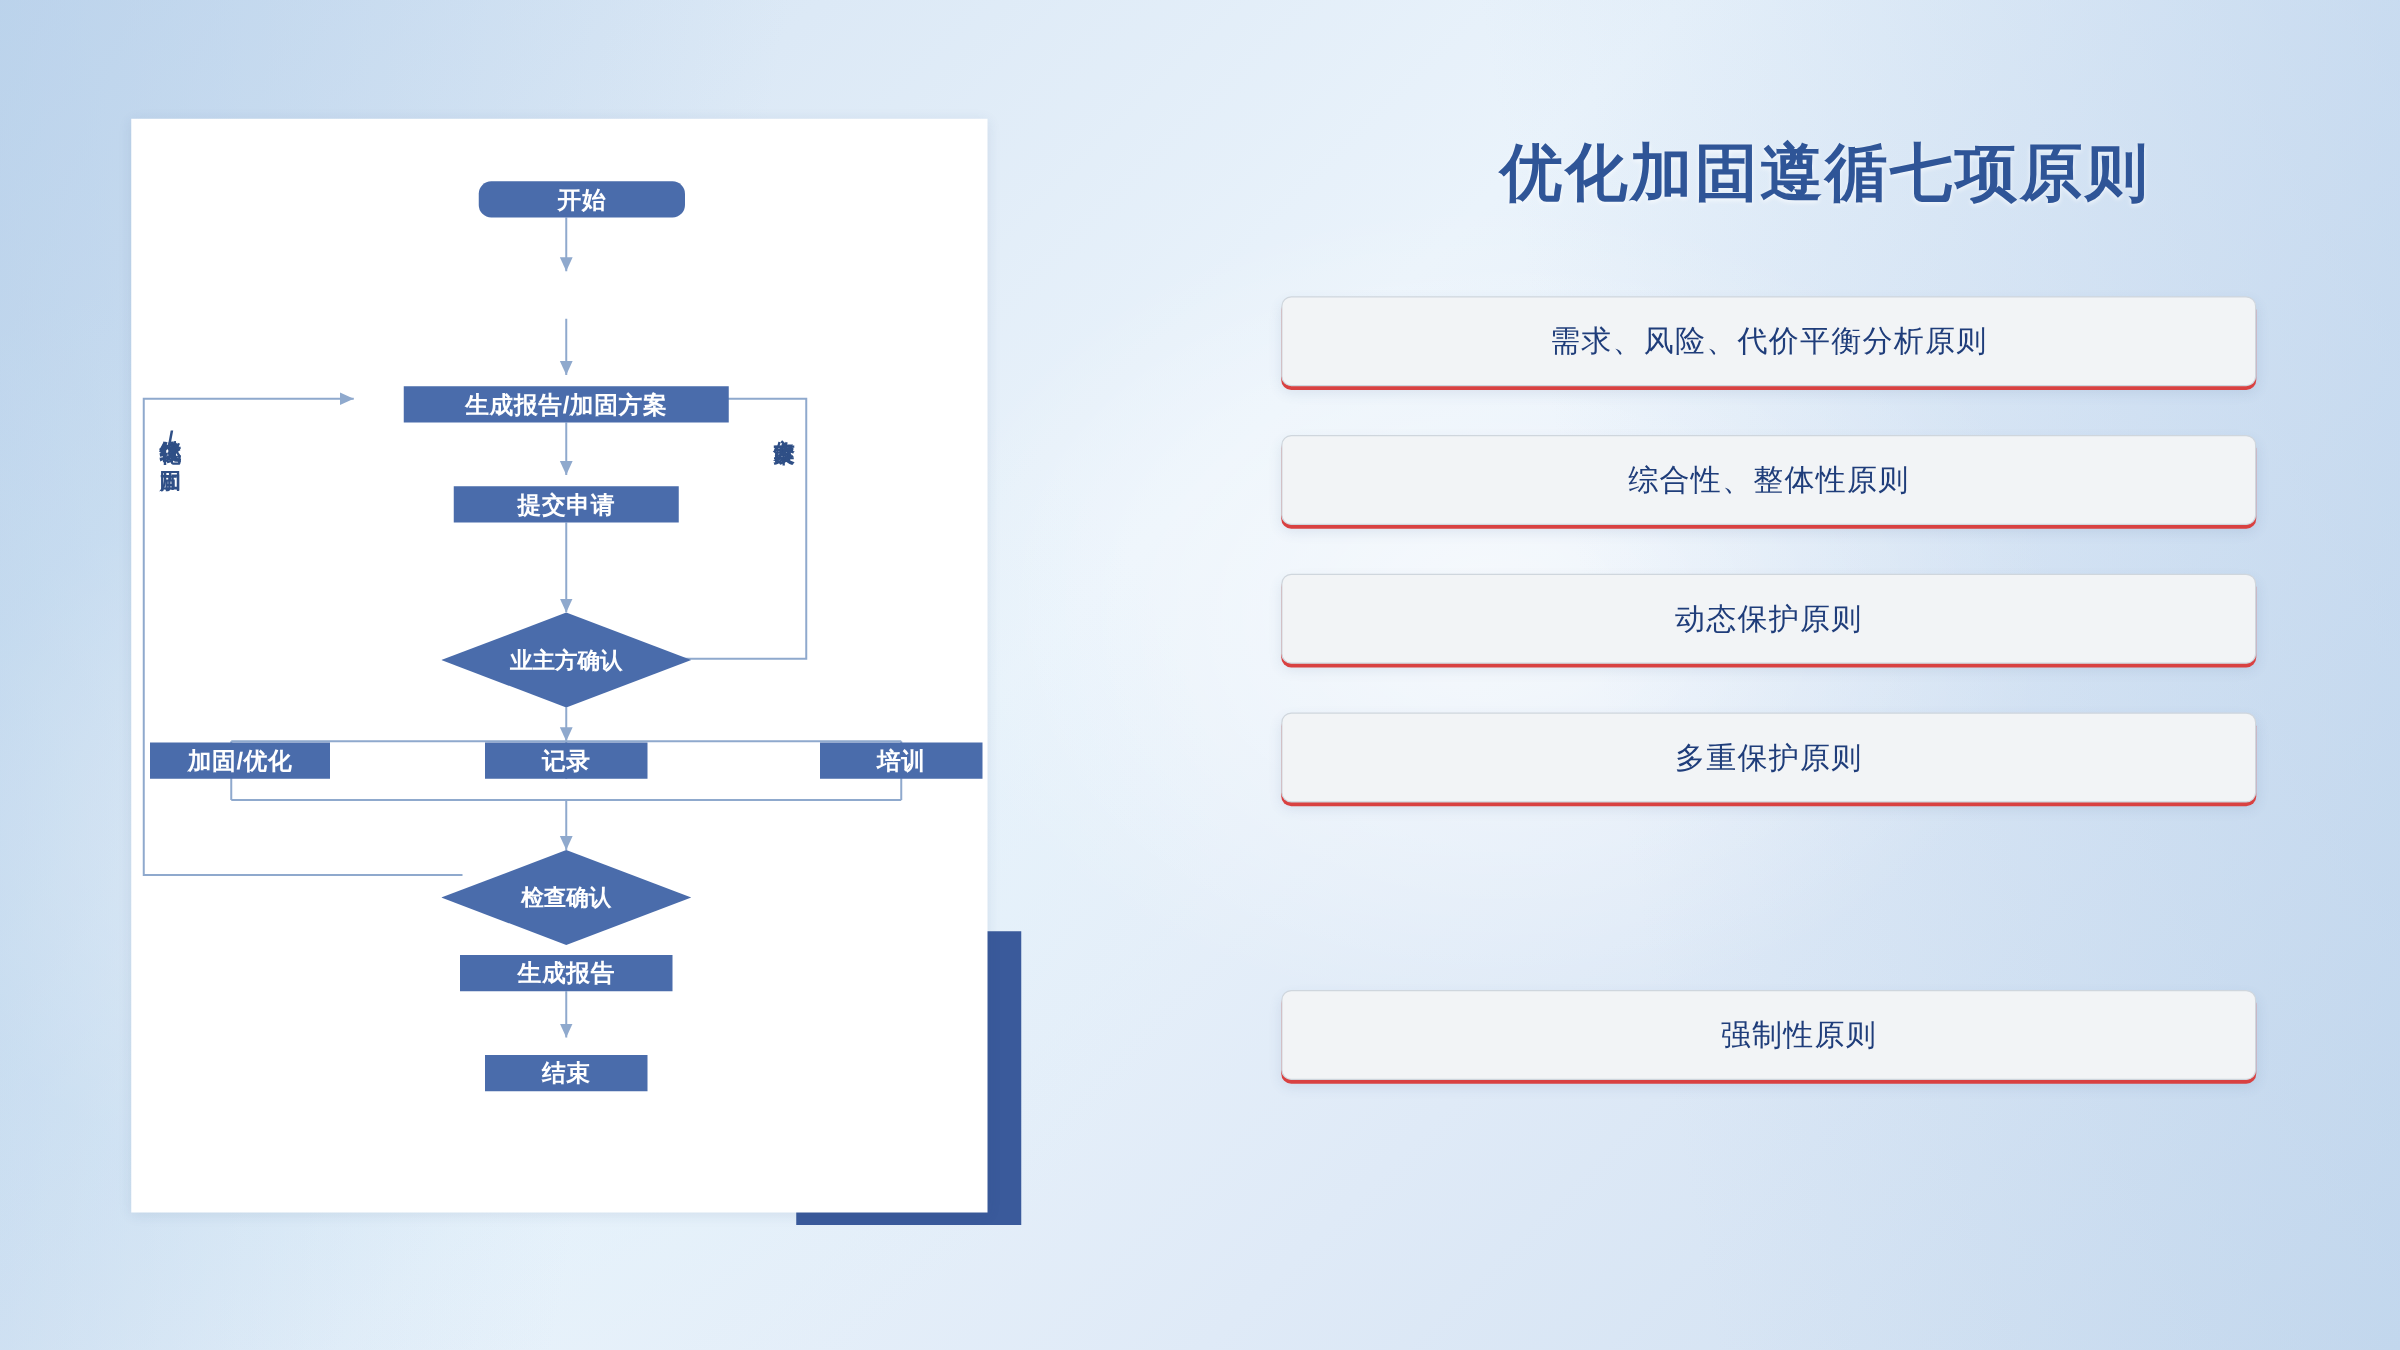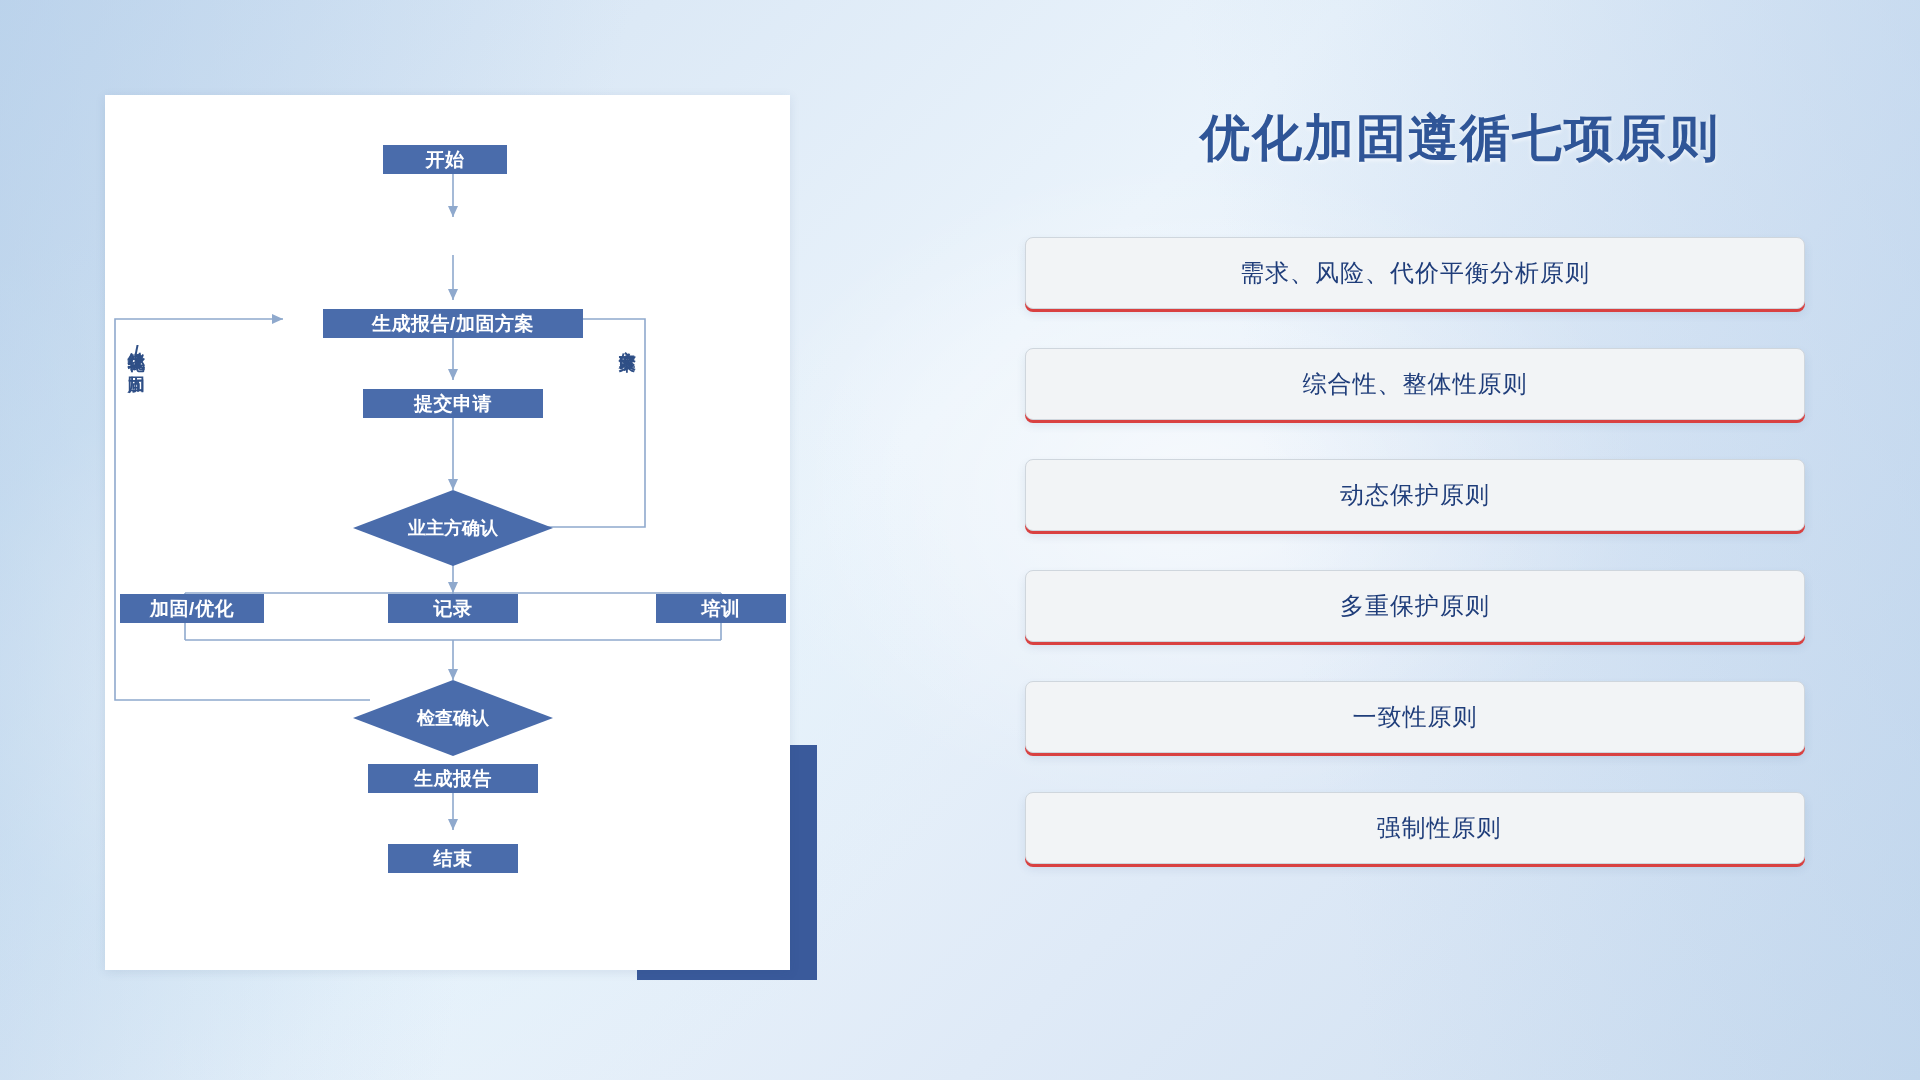--- a/index.html
+++ b/index.html
@@ -160,21 +160,21 @@
 
         <path d="M80,498 L616,498"></path>
 
         <path d="M80,545 L616,545"></path>
 
         <path d="M80,528 L80,545"></path>
         <path d="M616,528 L616,545"></path>
       </g>
     </svg>
 
-    <div class="fl-node" style="left:278px; top:50px; width:124px; height:29px;">开始</div>
+    <div class="fl-node" style="left:278px; top:50px; width:165px; height:29px;border-radius:10px;">开始</div>
 
 
     <div class="fl-node" style="left:218px; top:214px; width:260px; height:29px;">生成报告/加固方案</div>
 
     <div class="fl-node" style="left:258px; top:294px; width:180px; height:29px;">提交申请</div>
 
     <div class="fl-diamond" style="left:248px; top:395px; width:200px; height:76px;">业主方确认</div>
 
     <div class="fl-node" style="left:15px; top:499px; width:144px; height:29px;">加固/优化</div>
 
@@ -192,16 +192,15 @@
 
     <div class="side-label" style="left:513px; top:243px; height:108px;">方案修改</div>
   </div>
 
   <div class="right-title">优化加固遵循七项原则</div>
 
   <div class="principle" style="top:237px;">需求、风险、代价平衡分析原则</div>
   <div class="principle" style="top:348px;">综合性、整体性原则</div>
   <div class="principle" style="top:570px;">多重保护原则</div>
   <div class="principle" style="top:459px;">动态保护原则</div>
-  <div class="principle" style="top:681px;">一致性原则</div>
   <div class="principle" style="top:792px;padding-left:48px;">强制性原则</div>
 
 </div>
 
 </body></html>

